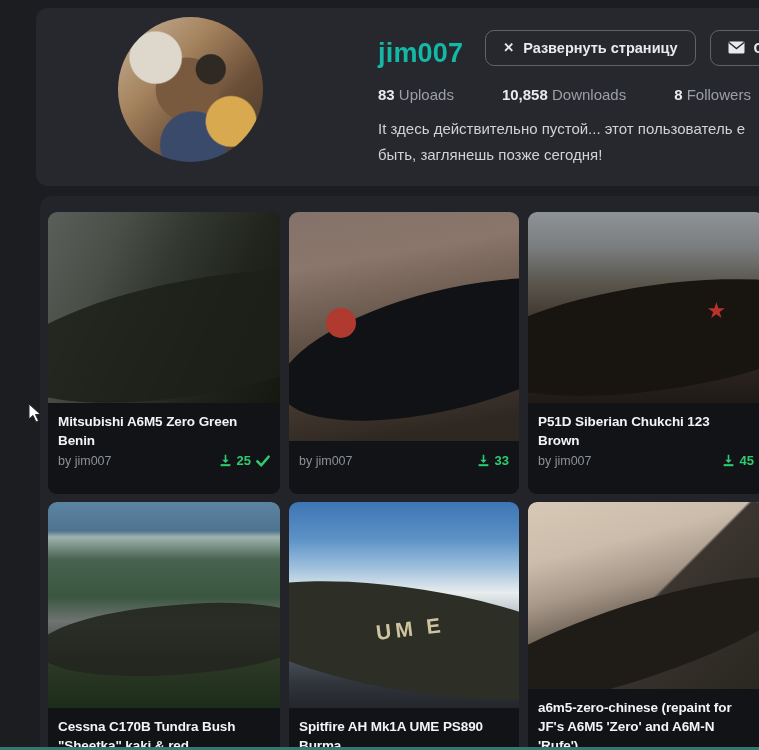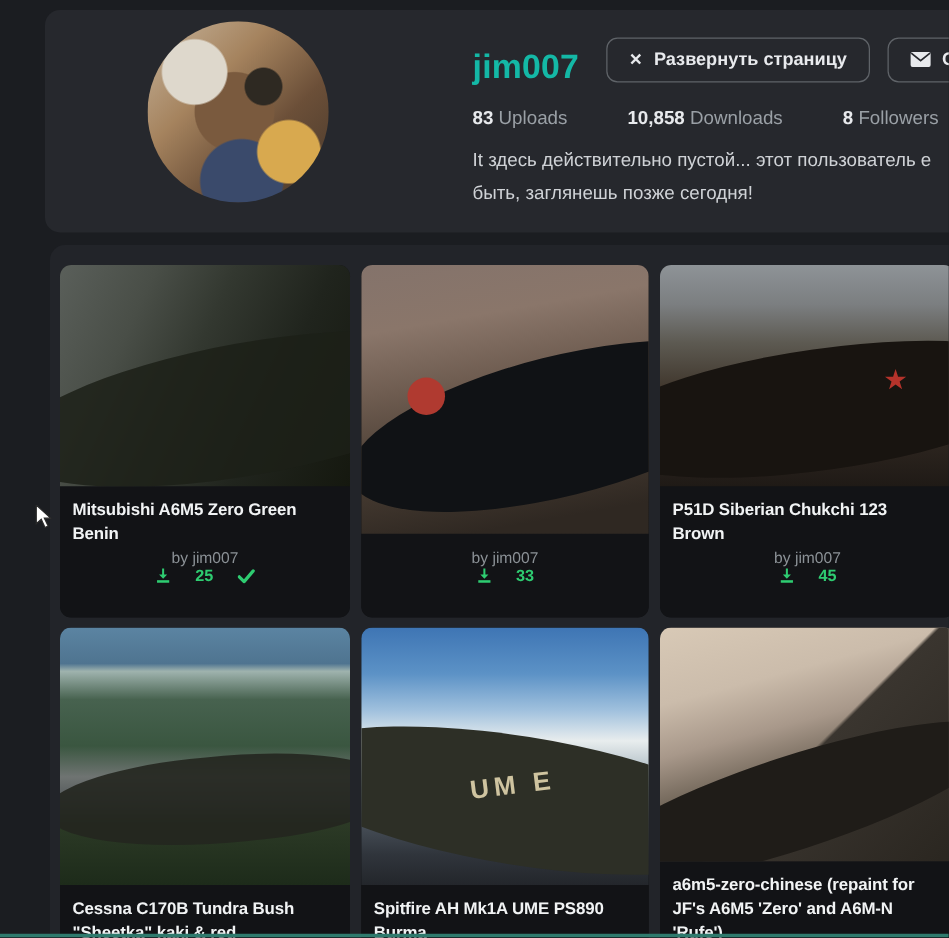--- a/index.html
+++ b/index.html
@@ -69,23 +69,23 @@
                    color:#cfc4a0; font-size:21px; font-weight:700; letter-spacing:4px; }
 
   .thumb-6 { background:linear-gradient(165deg,#d8c9b6 0%,#cbbcab 25%,#a8988a 42%,#6f6457 58%,#453e36 78%,#2b2722 100%); }
   .thumb-6::before { width:100%; height:100%; left:0; top:0;
                      background:linear-gradient(135deg, rgba(0,0,0,0) 52%, #3a352f 53%, #2a2620 100%); }
   .thumb-6::after { width:150%; height:40%; left:-30%; top:55%; background:#1f1c18;
                     border-radius:50%; transform:rotate(-18deg); }
 
   .card-info { padding:9px 10px 26px; background:#121316; }
   .card-title { color:#f1f3f4; font-size:13.5px; font-weight:600; line-height:19px; letter-spacing:-.1px; }
-  .card-meta { display:flex; justify-content:space-between; align-items:center; margin-top:3px;flex-direction:column; }
+  .card-meta { display:flex; justify-content:space-between; align-items:center; margin-top:3px; }
   .card-author { color:#8b9196; font-size:12.5px; }
-  .dl-group { display:flex; align-items:center; gap:19px; color:#2ecc71; font-size:13px; font-weight:700; }
+  .dl-group { display:flex; align-items:center; gap:5px; color:#2ecc71; font-size:13px; font-weight:700; }
   .dl-group svg { display:block; }
 
   
   .bottom-bar { position:absolute; left:0; right:0; bottom:0; height:3px; background:#2f7a6d; }
   .cursor { position:absolute; left:28px; top:404px; pointer-events:none; }
 </style>
 </head>
 <body>
 
 <div class="profile-card">

